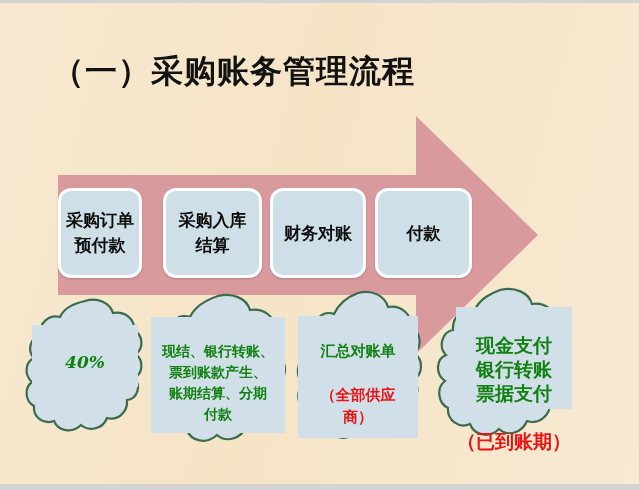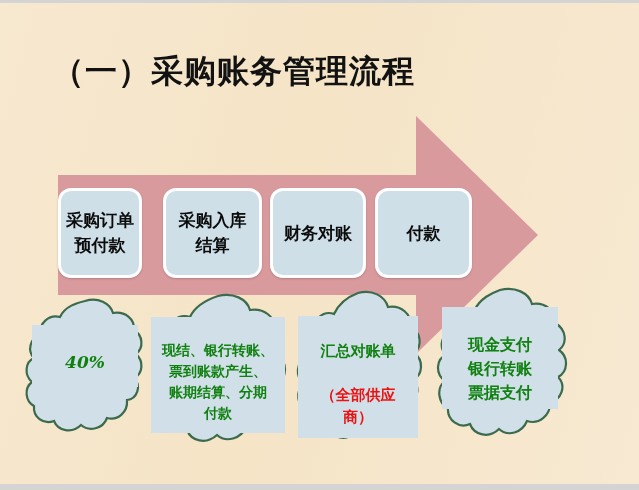--- a/index.html
+++ b/index.html
@@ -82,27 +82,27 @@
     white-space: pre-line;
   }
   .red { color: #ee1111; }
   .grn { color: #108010; }
 
   #cloud0 { left:24px;  top:292px; width:122px; height:148px; }
   #cloud0 .cloudtext { left:8px;  top:30px;  width:106px; font-size:15px; line-height:22px; padding-top:4px; height:62px;}
   #c0l2 { font-style: italic; font-size:17px; }
 
   #cloud1 { left:142px; top:288px; width:152px; height:170px; }
-  #cloud1 .cloudtext { left:9px;  top:26px;  width:134px; font-size:14px; line-height:21px; height:116px; padding-top:3px;font-family:Liberation Mono, monospace;}
+  #cloud1 .cloudtext { left:9px;  top:26px;  width:134px; font-size:14px; line-height:21px; height:116px; padding-top:3px;}
 
   #cloud2 { left:292px; top:285px; width:132px; height:172px; }
   #cloud2 .cloudtext { left:6px;  top:28px;  width:120px; font-size:15px; line-height:22px; height:122px; padding-top:2px;}
 
   #cloud3 { left:428px; top:282px; width:145px; height:170px; }
-  #cloud3 .cloudtext { left:14px; top:22px;  width:116px; font-size:16px; line-height:24px; height:102px; padding-top:2px;}
+  #cloud3 .cloudtext { left:28px; top:22px;  width:116px; font-size:19px; line-height:24px; height:102px; padding-top:2px;}
 </style>
 </head>
 <body>
 
 <div id="slide">
 
   <div id="title">（一）采购账务管理流程</div>
 
   <div id="arrow">
     <svg width="484" height="246" viewBox="0 0 484 246" xmlns="http://www.w3.org/2000/svg">
@@ -174,16 +174,17 @@
       <path d="M72 5 C87 1 101 8 104 19 C117 17 129 26 127 38 C138 44 140 58 131 65
                C141 72 140 87 130 92 C139 101 133 115 122 117 C123 130 111 140 99 136
                C94 148 80 152 71 144 C61 154 46 150 42 139 C31 144 19 135 20 123
                C10 118 8 103 17 96 C7 89 8 74 18 70 C10 62 14 47 25 45 C24 32 35 22 46 26
                C52 13 64 8 72 5 Z" fill="#d1e0e8" stroke="#3c6b4c" stroke-width="2.2"></path>
     </svg>
     <div class="cloudtext">
       <div class="grn">现金支付
 银行转账
 票据支付</div>
+      <div class="red">（已到账期）</div>
     </div>
   </div>
 
 </div>
 
 </body></html>

